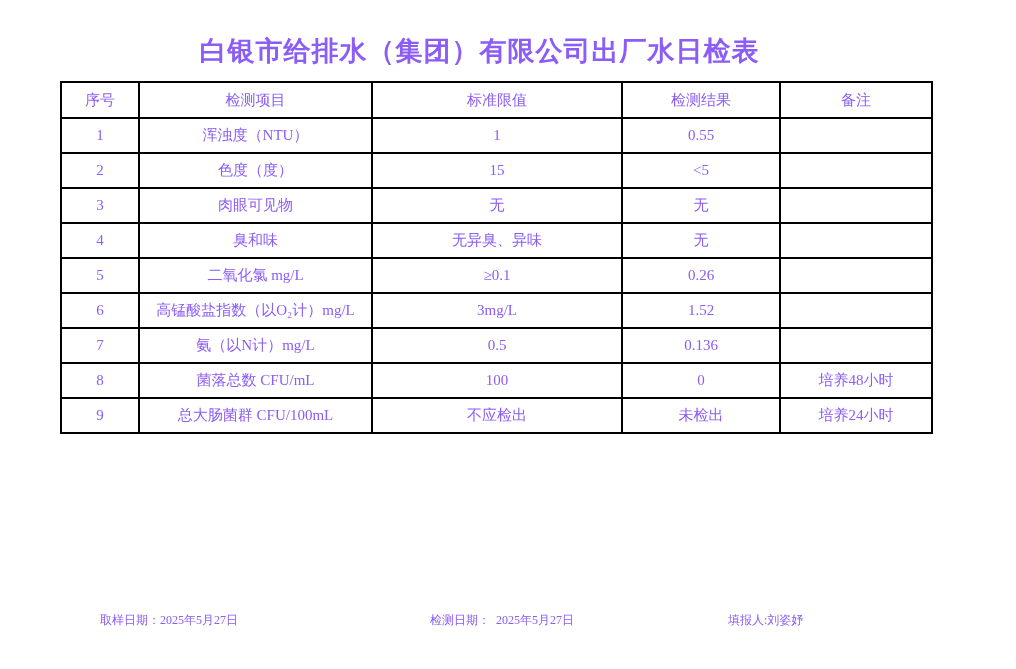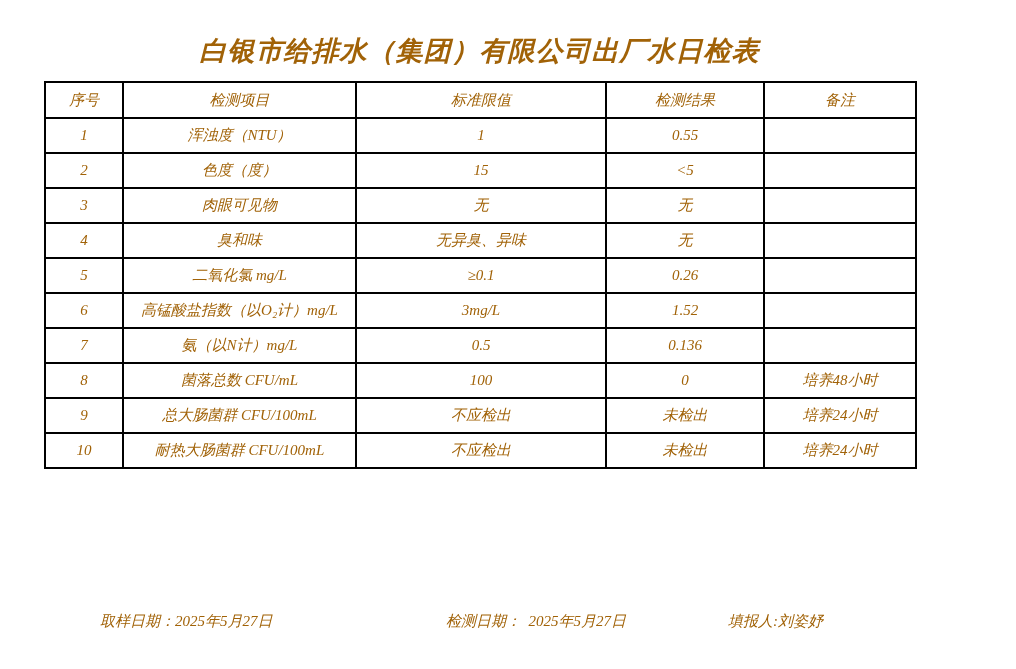--- a/index.html
+++ b/index.html
@@ -3,38 +3,37 @@
 <meta charset="utf-8">
 <style>
   * { margin: 0; padding: 0; box-sizing: border-box; }
   html, body { background: #ffffff; }
   .page {
     position: relative;
     width: 1016px;
     height: 669px;
     background: #ffffff;
     font-family: "Liberation Serif", "DejaVu Serif", serif;
-    color: #a16207;
+    color: #8b5cf6;
     overflow: hidden;
-    font-style: italic;
   }
   .doc-title {
     position: absolute;
     left: 44px;
     top: 33px;
     width: 871px;
     text-align: center;
     font-size: 27px;
     font-weight: bold;
     letter-spacing: 1px;
     white-space: nowrap;
   }
   table.inspection {
     position: absolute;
-    left: 44px;
+    left: 60px;
     top: 81px;
     width: 871px;
     border-collapse: collapse;
     table-layout: fixed;
   }
   table.inspection th,
   table.inspection td {
     border: 2px solid #000000;
     text-align: center;
     vertical-align: middle;
@@ -45,29 +44,29 @@
     overflow: hidden;
     white-space: nowrap;
   }
   table.inspection thead th { height: 36px; }
   .footer-line {
     position: absolute;
     top: 612px;
     left: 0;
     width: 804px;
     height: 24px;
-    font-size: 15px;
+    font-size: 12px;
   }
   .footer-item {
     position: absolute;
     top: 0;
     white-space: pre;
   }
   .footer-sampling { left: 100px; }
-  .footer-test { left: 430px; margin-left: 16px; }
+  .footer-test { left: 430px; }
   .footer-reporter { left: 728px; }
 </style>
 </head>
 <body>
 
 <div class="page">
 
   <div class="doc-title">白银市给排水（集团）有限公司出厂水日检表</div>
 
   <table class="inspection">
@@ -144,27 +143,20 @@
           <td>0</td>
           <td>培养48小时</td>
         </tr>
         <tr>
           <td>9</td>
           <td>总大肠菌群 CFU/100mL</td>
           <td>不应检出</td>
           <td>未检出</td>
           <td>培养24小时</td>
         </tr>
-        <tr>
-          <td>10</td>
-          <td>耐热大肠菌群 CFU/100mL</td>
-          <td>不应检出</td>
-          <td>未检出</td>
-          <td>培养24小时</td>
-        </tr>
       </tbody>
   </table>
 
   <div class="footer-line">
     <span class="footer-item footer-sampling">取样日期：2025年5月27日</span>
     <span class="footer-item footer-test">检测日期：  2025年5月27日</span>
     <span class="footer-item footer-reporter">填报人:刘姿妤</span>
   </div>
 
 </div>

